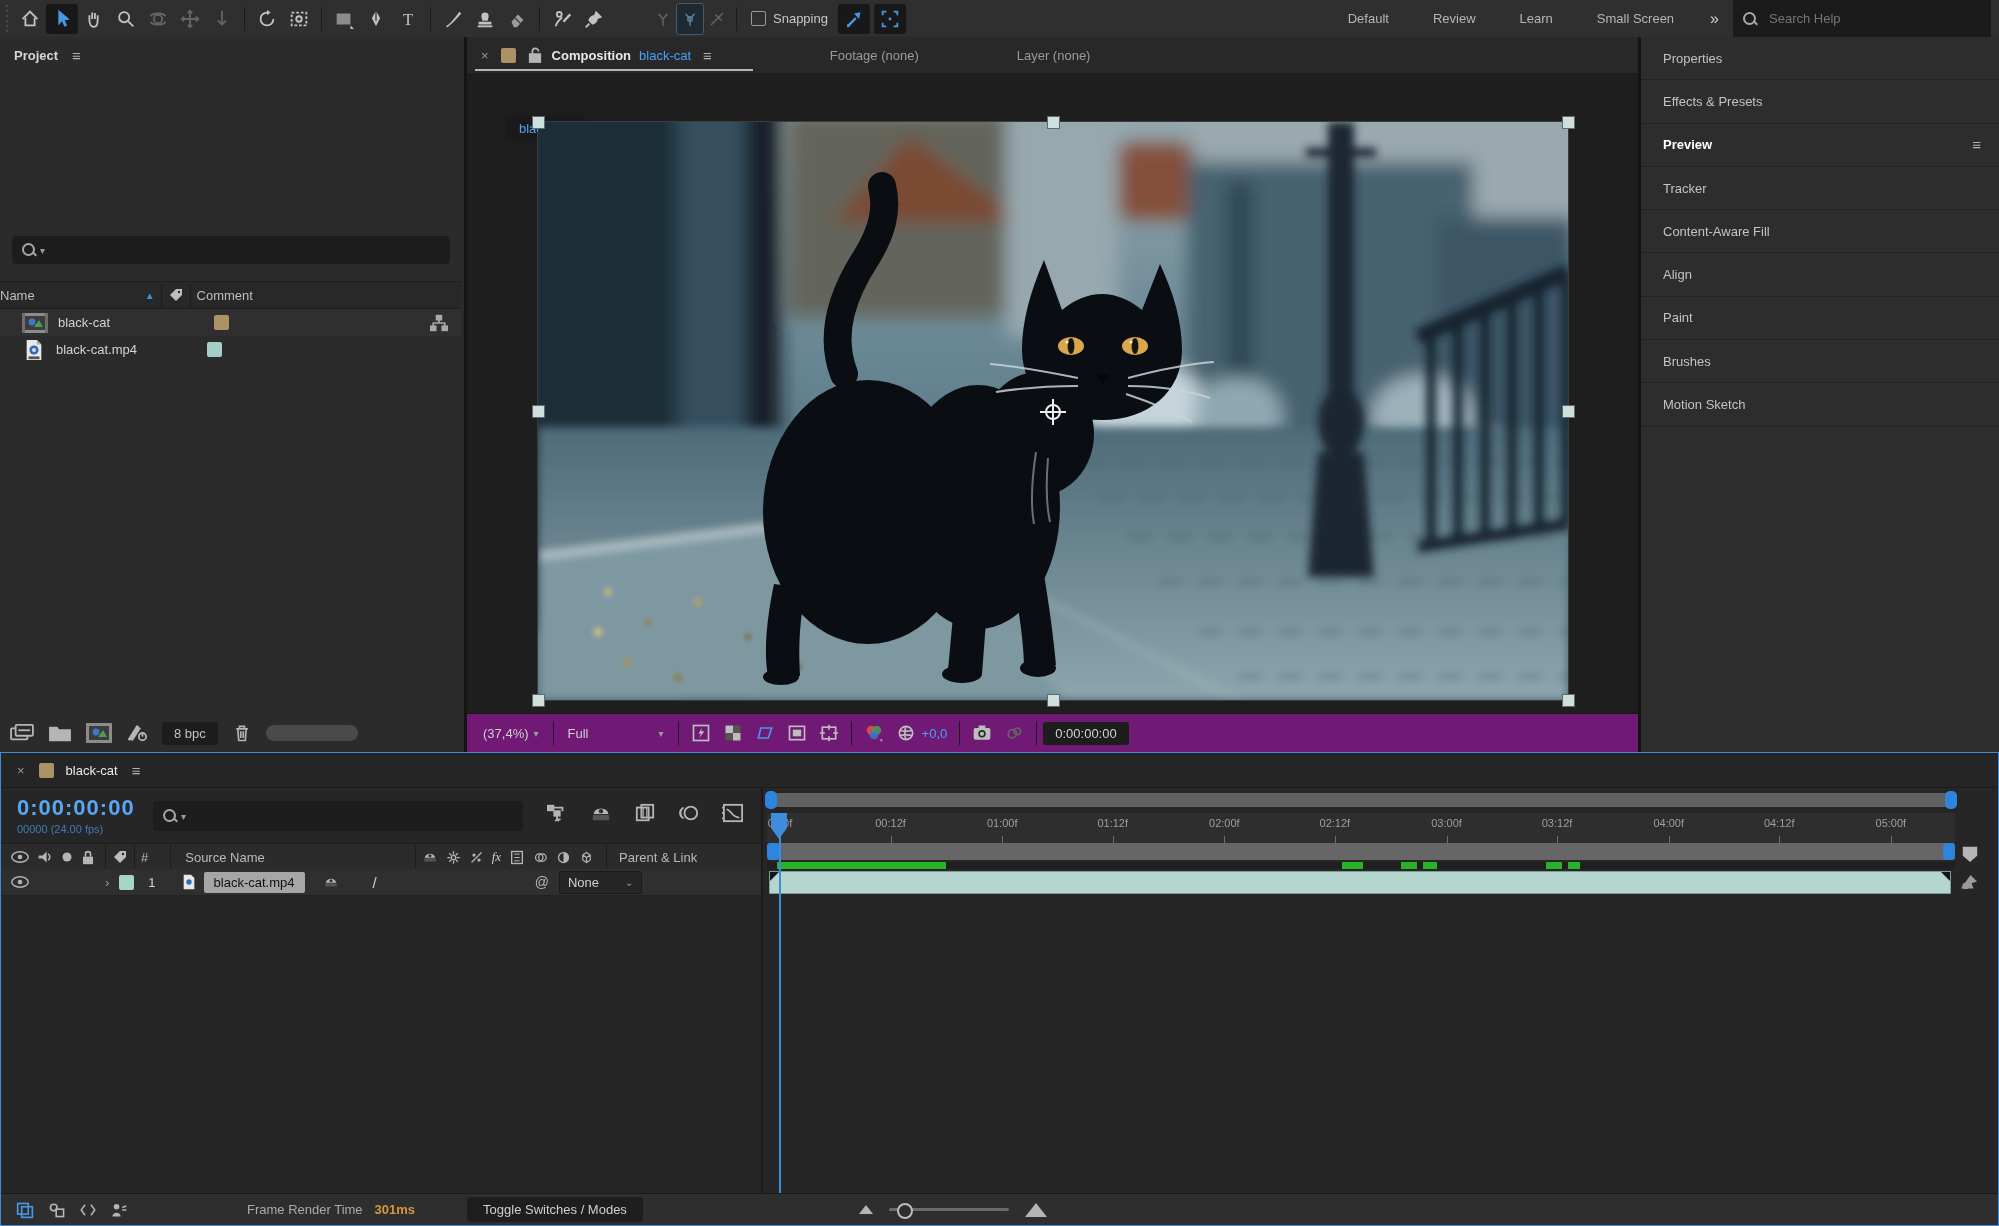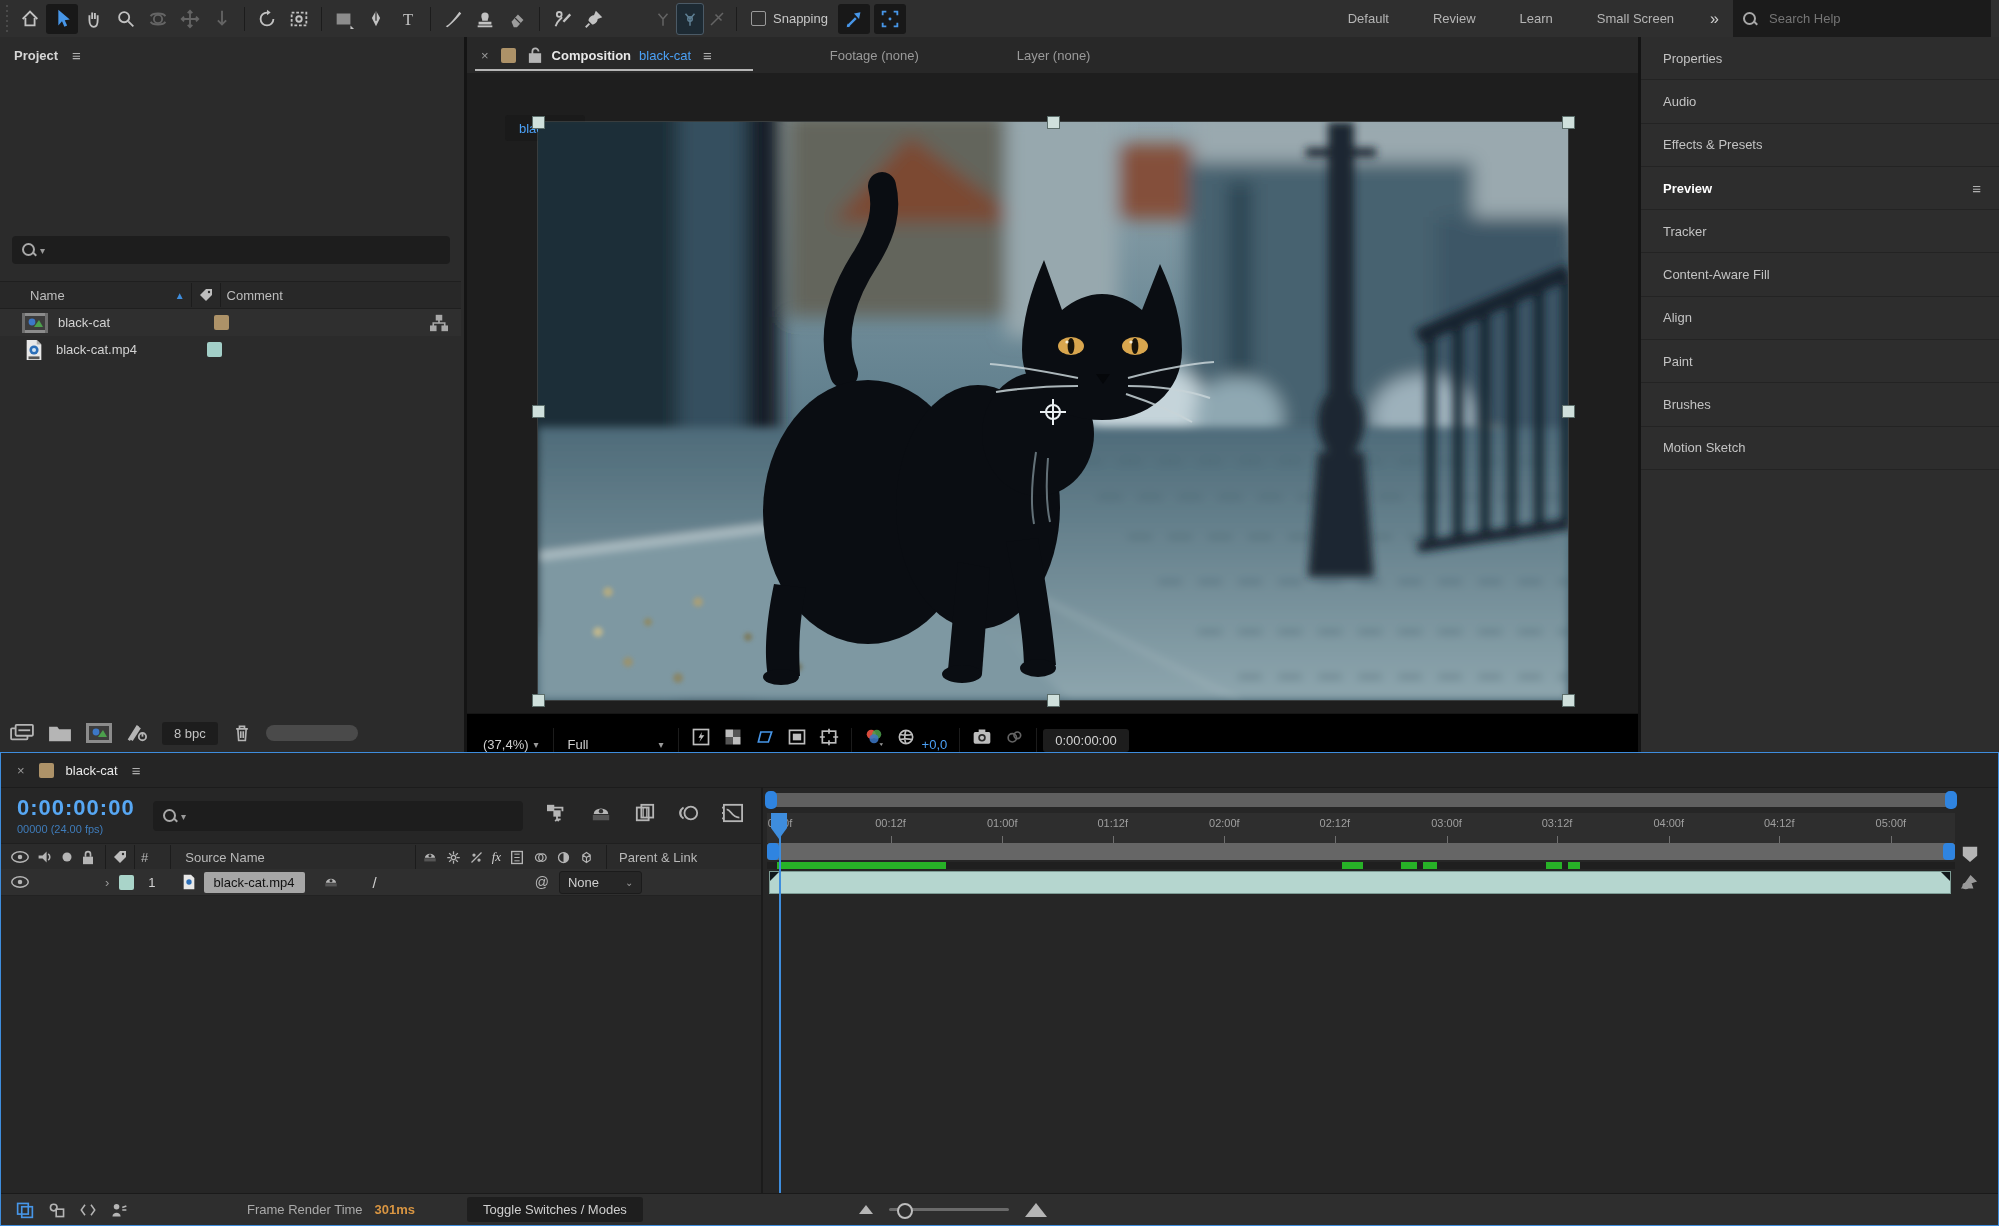--- a/index.html
+++ b/index.html
@@ -40,21 +40,21 @@
   .pill{width:92px;height:16px;border-radius:8px;background:#4a4a4a;}
   
   .viewer{position:absolute;left:467px;top:37px;width:1171px;height:715px;background:#232323;border-right:3px solid #141414;}
   .vtabs{position:absolute;left:0;top:0;width:100%;height:36px;background:#282828;border-bottom:1px solid #161616;display:flex;align-items:center;}
   .vtab-active-underline{position:absolute;left:8px;top:32px;width:278px;height:2px;background:#b5b5b5;}
   .tabdim{color:#9a9a9a;}
   .crumb{position:absolute;left:38px;top:42px;height:26px;background:#1a1a1a;border-radius:3px;display:flex;align-items:center;padding:0 14px;}
   .stage{position:absolute;left:0;top:36px;width:100%;height:640px;background:#1e1e1e;}
   .comp{position:absolute;left:71px;top:49px;width:1030px;height:578px;background:#000;outline:1px solid rgba(140,155,160,.25);}
   .handle{position:absolute;width:11px;height:11px;background:#cfe0dc;border:1px solid #5c6e6b;}
-  .vbar{position:absolute;left:0;top:676px;width:100%;height:39px;background:#000000;border-top:1px solid #161616;display:flex;align-items:flex-end;padding-left:8px;box-sizing:border-box;}
+  .vbar{position:absolute;left:0;top:676px;width:100%;height:39px;background:#701a75;border-top:1px solid #161616;display:flex;align-items:center;padding-left:8px;box-sizing:border-box;}
   .vctl{display:flex;align-items:center;gap:5px;color:#cfcfcf;padding:0 8px;}
   .caret{color:#9a9a9a;font-size:10px;}
   .tcbox{background:#1d1d1d;border-radius:3px;padding:4px 12px;color:#d2d2d2;}
   
   .rpanel{position:absolute;left:1641px;top:37px;width:358px;height:715px;background:#2d2d2d;}
   .ritem{height:43.3px;display:flex;align-items:center;padding-left:22px;color:#c3c3c3;border-bottom:1px solid #232323;box-sizing:border-box;}
   .ritem.active{color:#ffffff;font-weight:bold;}
   .ritem .menuglyph{margin-left:auto;margin-right:18px;}
   
   .timeline{position:absolute;left:0;top:752px;width:1999px;height:474px;background:#262626;
@@ -298,21 +298,21 @@
   <div class="project">
     <div class="row" style="padding:10px 0 0 14px;gap:14px">
       <span class="paneltitle">Project</span>
       <span class="menuglyph">≡</span>
     </div>
     <div class="pj-search">
       <span class="mag"></span>
       <span class="caret" style="margin-left:4px">▾</span>
     </div>
     <div class="pj-cols">
-      <span style="margin-left:30px">Name</span>
+      <span style="">Name</span>
       <span style="margin-left:110px;color:#3e8ddd;font-size:10px">▲</span>
       <span class="sep"></span>
       <span class="ic">
           <svg width="16" height="16" viewBox="0 0 24 24">
             <path d="M3 12 L12 3 H21 V12 L12 21 Z" fill="#bdbdbd"></path>
             <circle cx="16.5" cy="7.5" r="1.8" fill="#282828"></circle>
           </svg>
         </span>
       <span class="sep"></span>
       <span>Comment</span>
@@ -629,23 +629,20 @@
       <div class="sep"></div>
       <span class="tcbox">0:00:00:00</span>
     </div>
   </div>
 
   <div class="rpanel">
     <div class="ritem">
         <span>Properties</span>
       </div>
     <div class="ritem">
-        <span>Audio</span>
-      </div>
-    <div class="ritem">
         <span>Effects &amp; Presets</span>
       </div>
     <div class="ritem active">
         <span>Preview</span>
         <span class="menuglyph">≡</span>
       </div>
     <div class="ritem">
         <span>Tracker</span>
       </div>
     <div class="ritem">

